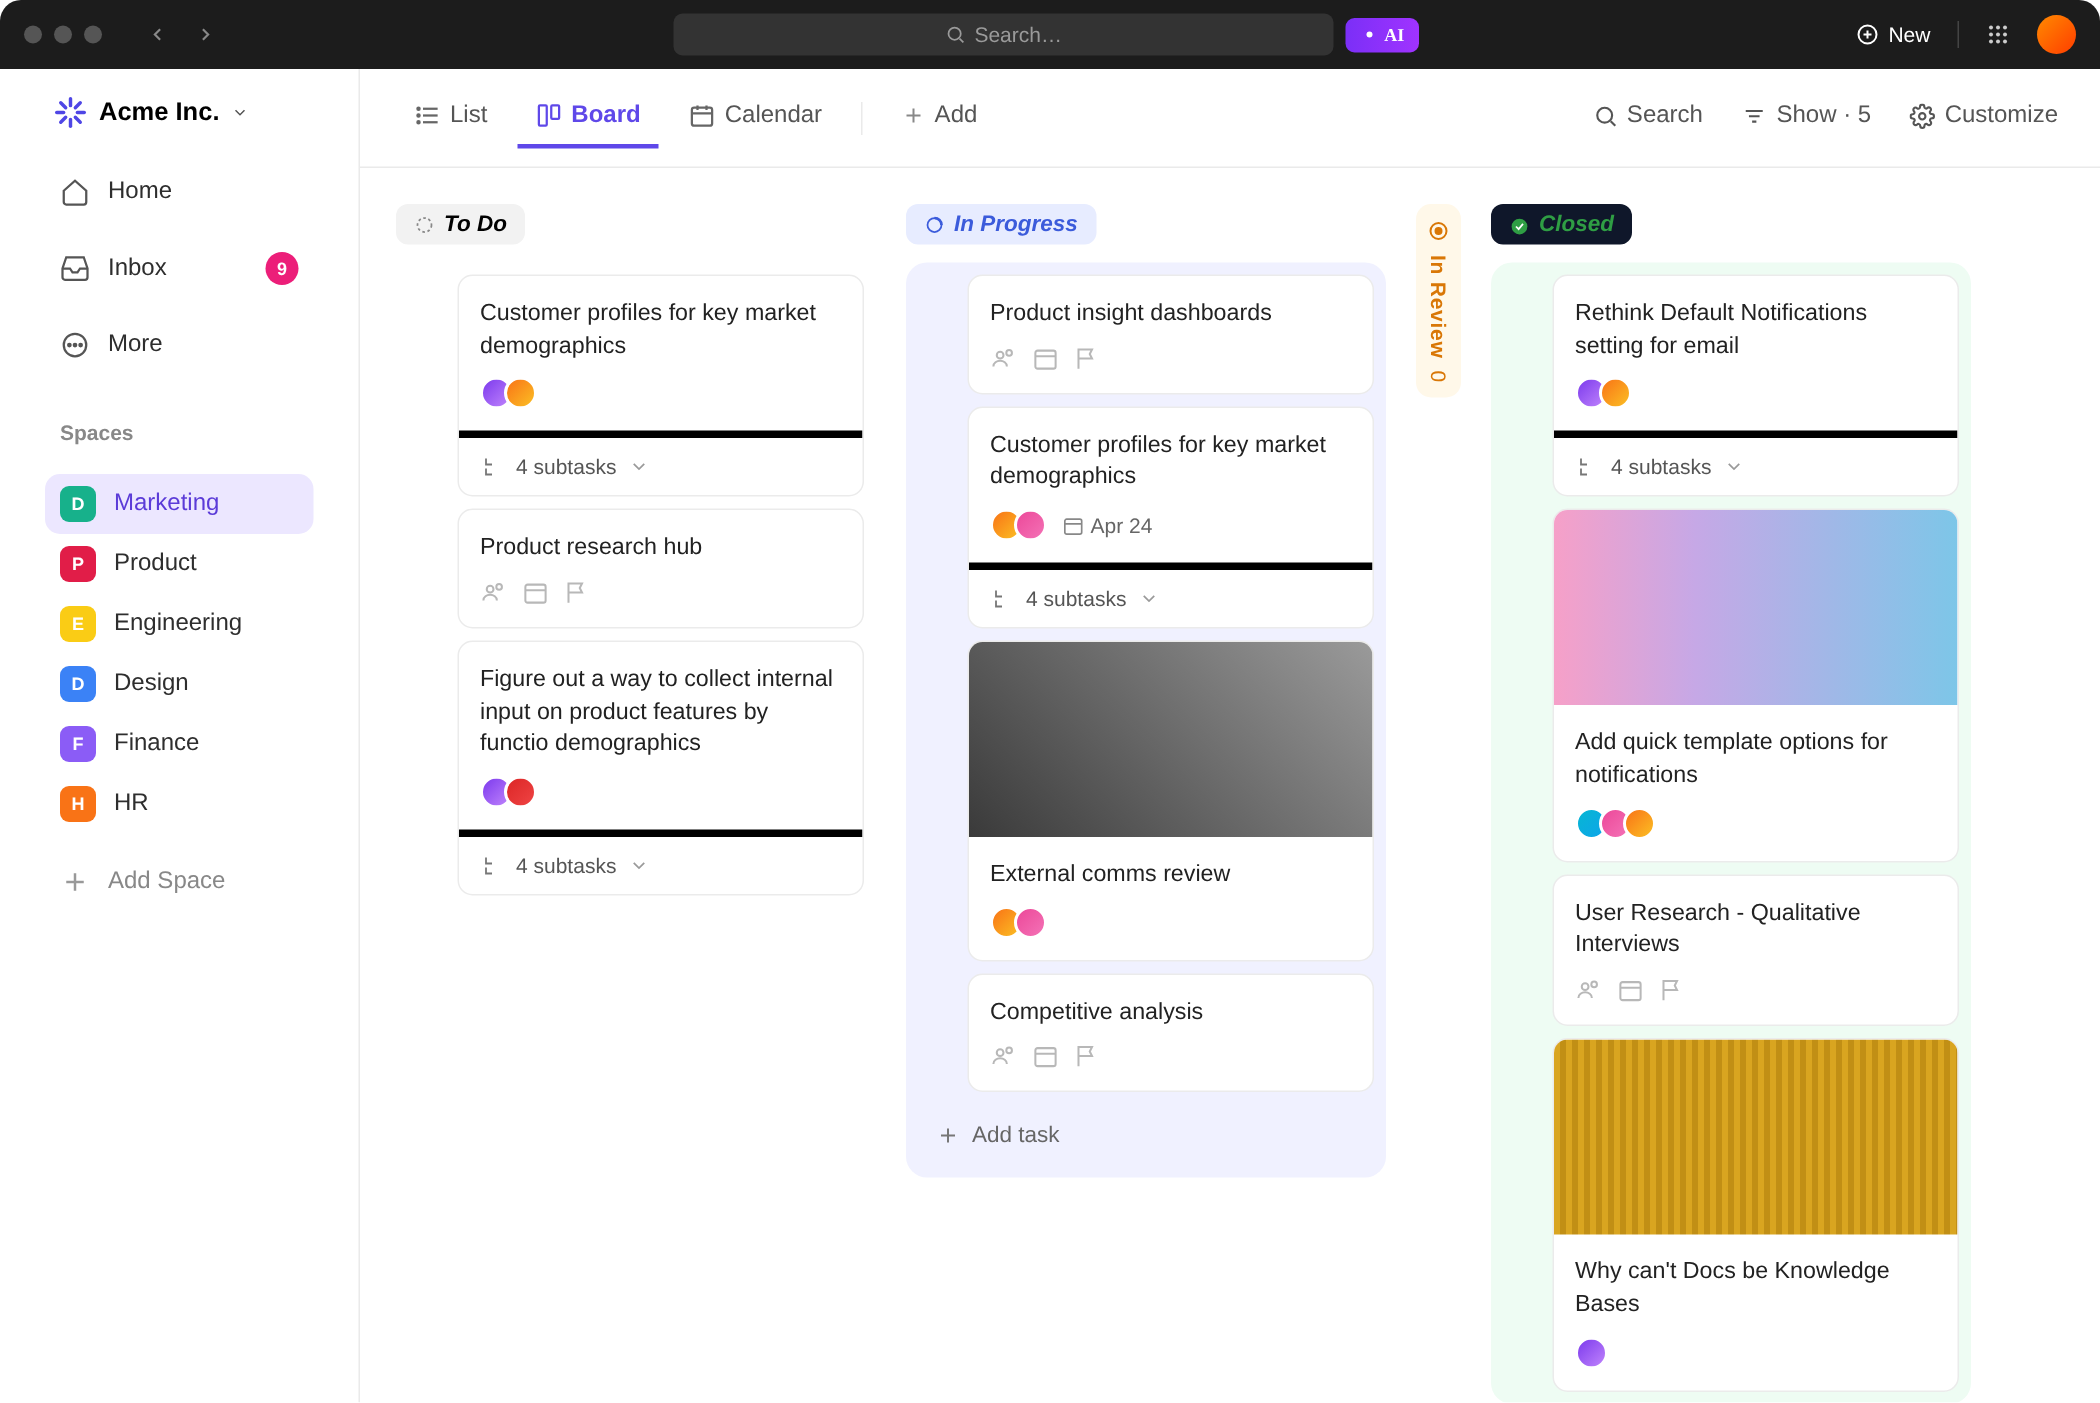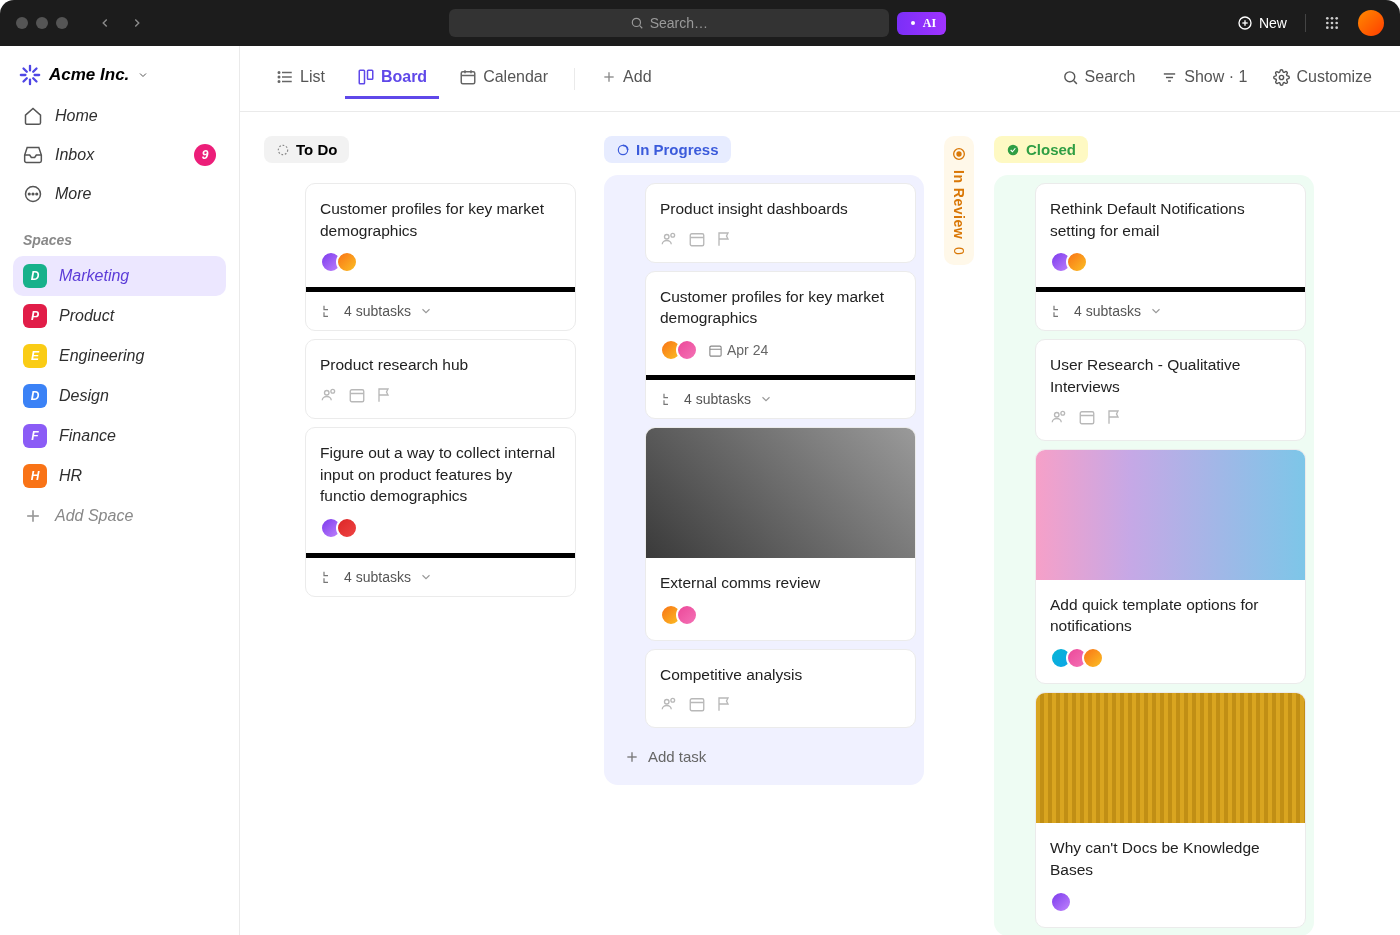--- a/index.html
+++ b/index.html
@@ -11,42 +11,42 @@
 .nav-arrows button { width:28px; height:28px; background:none; border:none; color:#888; font-size:16px; cursor:pointer; }
 .searchbar { margin-left:auto; margin-right:auto; display:flex; align-items:center; gap:8px; }
 .searchbox { display:flex; align-items:center; background:#333; border-radius:6px; padding:6px 14px; width:440px; color:#9a9a9a; font-size:14px; justify-content:center; gap:6px; }
 .ai-btn { background:#7b2ff7; background:linear-gradient(90deg,#7b2ff7,#a033ff); color:#fff; border:none; border-radius:6px; padding:4px 10px; font-size:12px; font-weight:600; display:flex; align-items:center; gap:4px;font-family:Liberation Serif, serif; }
 .titlebar-right { display:flex; align-items:center; gap:18px; }
 .new-btn { color:#fff; font-size:14px; display:flex; align-items:center; gap:6px; }
 .titlebar-right .sep { width:1px; height:18px; background:#444; }
 .grid-icon { color:#ccc; }
 .topavatar { width:26px; height:26px; border-radius:50%; background:linear-gradient(135deg,#ff8a00,#ff3d00); }
 .shell { display:flex; height:calc(935px - 46px); }
-.sidebar { width:240px; border-right:1px solid #eaeaea; padding:18px 13px; display:flex; flex-direction:column; gap:2px;font-style:italic; }
+.sidebar { width:240px; border-right:1px solid #eaeaea; padding:18px 30px; display:flex; flex-direction:column; gap:14px; }
 .ws-switch { display:flex; align-items:center; gap:8px; padding:0 6px 10px; font-weight:700; font-size:17px; }
 .logo-star { width:22px; height:22px; display:flex; align-items:center; justify-content:center; }
 .logo-star svg { width:22px; height:22px; }
 .nav-item { display:flex; align-items:center; gap:12px; padding:8px 10px; border-radius:8px; color:#2e2e2e; font-size:16px; cursor:pointer; }
 .nav-item .badge { margin-left:auto; background:#ec1e79; color:#fff; border-radius:11px; min-width:22px; height:22px; font-size:12px; display:flex; align-items:center; justify-content:center; font-weight:600; padding:0 6px; }
 .section-title { color:#888; font-size:14px; font-weight:600; padding:18px 10px 6px; }
 .space-item { display:flex; align-items:center; gap:12px; padding:8px 10px; border-radius:10px; font-size:16px; color:#2e2e2e; cursor:pointer; }
 .space-item.active { background:#ece7ff; color:#5b3bd8; font-weight:500; }
 .space-badge { width:24px; height:24px; border-radius:6px; color:#fff; font-size:12px; font-weight:700; display:flex; align-items:center; justify-content:center; }
 .add-space { color:#888; }
 .content { flex:1; display:flex; flex-direction:column; }
 .toolbar { display:flex; align-items:center; gap:8px; padding:12px 24px; border-bottom:1px solid #eaeaea; }
 .view-btn { display:flex; align-items:center; gap:6px; padding:10px 12px; color:#555; font-size:16px; cursor:pointer; border-bottom:3px solid transparent; }
 .view-btn.active { color:#5f48e9; font-weight:600; border-bottom-color:#5f48e9; }
 .toolbar .sep { width:1px; height:22px; background:#eaeaea; margin:0 6px; }
 .toolbar-right { margin-left:auto; display:flex; align-items:center; gap:18px; color:#333; font-size:15px; }
 .board { flex:1; overflow-x:auto; overflow-y:hidden; padding:24px; display:flex; gap:20px; align-items:flex-start; }
 .column { width:320px; display:flex; flex-direction:column; gap:12px; }
-.col-header { display:inline-flex; align-items:center; gap:6px; padding:5px 12px; border-radius:8px; font-weight:600; font-size:15px; background:#f2f2f2; width:fit-content; }
+.col-header { display:inline-flex; align-items:center; gap:6px; padding:5px 12px; border-radius:8px; font-weight:600; font-size:15px; background:#f2f2f2; width:fit-content;font-style:italic; }
 .col-header.progress { background:#e7ecff; color:#3b5bdb; }
-.col-header.closed { background:#fef9c3; color:#2f9e44; }
+.col-header.closed { background:#0f172a; color:#2f9e44;align-items:flex-end; }
 .status-dot { width:14px; height:14px; }
 .cardlist { display:flex; flex-direction:column; gap:8px; border-radius:14px; padding:8px; }
 .cardlist.blue { background:#f0f1ff; }
 .cardlist.green { background:#eefcf3;align-items:flex-end; }
 .card { background:#fff; border:1px solid #ebebeb; border-radius:10px; overflow:hidden;margin-left:33px; }
 .card-body { padding:14px; display:flex; flex-direction:column; gap:10px; }
 .card-title { font-size:15.5px; color:#222; line-height:1.4; font-weight:500; }
 .card-meta { display:flex; align-items:center; gap:10px; color:#999; font-size:14px; }
 .avatar-stack { display:flex; }
 .avatar { width:22px; height:22px; border-radius:50%; border:2px solid #fff; margin-left:-6px; background:#ccc; }
@@ -258,21 +258,21 @@
               <line x1="21" y1="21" x2="16.65" y2="16.65"></line>
             </svg>
           <span>Search</span>
         </div>
         <div class="view-btn" style="padding:4px">
           <svg width="17" height="17" viewBox="0 0 24 24" fill="none" stroke="#555" stroke-width="2">
               <line x1="4" y1="7" x2="20" y2="7"></line>
               <line x1="7" y1="12" x2="17" y2="12"></line>
               <line x1="10" y1="17" x2="14" y2="17"></line>
             </svg>
-          <span>Show · 1</span>
+          <span>Show · 5</span>
         </div>
         <div class="view-btn" style="padding:4px">
           <svg width="17" height="17" viewBox="0 0 24 24" fill="none" stroke="#555" stroke-width="2">
               <circle cx="12" cy="12" r="3"></circle>
               <path d="M19.4 15a1.65 1.65 0 0 0 .33 1.82l.06.06a2 2 0 1 1-2.83 2.83l-.06-.06a1.65 1.65 0 0 0-1.82-.33 1.65 1.65 0 0 0-1 1.51V21a2 2 0 1 1-4 0v-.09a1.65 1.65 0 0 0-1-1.51 1.65 1.65 0 0 0-1.82.33l-.06.06a2 2 0 1 1-2.83-2.83l.06-.06a1.65 1.65 0 0 0 .33-1.82 1.65 1.65 0 0 0-1.51-1H3a2 2 0 1 1 0-4h.09a1.65 1.65 0 0 0 1.51-1 1.65 1.65 0 0 0-.33-1.82l-.06-.06a2 2 0 1 1 2.83-2.83l.06.06a1.65 1.65 0 0 0 1.82.33h0a1.65 1.65 0 0 0 1-1.51V3a2 2 0 1 1 4 0v.09a1.65 1.65 0 0 0 1 1.51h0a1.65 1.65 0 0 0 1.82-.33l.06-.06a2 2 0 1 1 2.83 2.83l-.06.06a1.65 1.65 0 0 0-.33 1.82v0a1.65 1.65 0 0 0 1.51 1H21a2 2 0 1 1 0 4h-.09a1.65 1.65 0 0 0-1.51 1z"></path>
             </svg>
           <span>Customize</span>
         </div>
       </div>
     </div>
@@ -480,52 +480,52 @@
                   <path d="M6 4v6h6"></path>
                   <path d="M6 14v6h6"></path>
                 </svg>
                 <span>4 subtasks</span>
                 <svg class="chev-down" width="14" height="14" viewBox="0 0 24 24" fill="none" stroke="currentColor" stroke-width="2">
                   <polyline points="6 9 12 15 18 9"></polyline>
                 </svg>
               </div>
             </div>
             <div class="card">
+              <div class="card-image img-pastel"></div>
+              <div class="card-body">
+                <div class="card-title">Add quick template options for notifications</div>
+                <div class="card-meta">
+                  <div class="avatar-stack">
+                    <span class="avatar a4"></span>
+                    <span class="avatar a5"></span>
+                    <span class="avatar a2"></span>
+                  </div>
+                </div>
+              </div>
+            </div>
+            <div class="card">
               <div class="card-body">
                 <div class="card-title">User Research - Qualitative Interviews</div>
                 <div class="card-meta">
                   <svg class="meta-icon" width="18" height="18" viewBox="0 0 24 24" fill="none" stroke="currentColor" stroke-width="1.8">
                     <circle cx="9" cy="9" r="3"></circle>
                     <path d="M3 19c0-3 3-5 6-5s6 2 6 5"></path>
                     <circle cx="17" cy="7" r="2.5"></circle>
                   </svg>
   <svg class="meta-icon" width="18" height="18" viewBox="0 0 24 24" fill="none" stroke="currentColor" stroke-width="1.8">
                     <rect x="3" y="5" width="18" height="16" rx="2"></rect>
                     <line x1="3" y1="10" x2="21" y2="10"></line>
                   </svg>
   <svg class="meta-icon" width="18" height="18" viewBox="0 0 24 24" fill="none" stroke="currentColor" stroke-width="1.8">
                     <path d="M4 21V4h12l-2 4 2 4H4"></path>
                   </svg>
                 </div>
               </div>
             </div>
             <div class="card">
-              <div class="card-image img-pastel"></div>
-              <div class="card-body">
-                <div class="card-title">Add quick template options for notifications</div>
-                <div class="card-meta">
-                  <div class="avatar-stack">
-                    <span class="avatar a4"></span>
-                    <span class="avatar a5"></span>
-                    <span class="avatar a2"></span>
-                  </div>
-                </div>
-              </div>
-            </div>
-            <div class="card">
               <div class="card-image img-gold"></div>
               <div class="card-body">
                 <div class="card-title">Why can't Docs be Knowledge Bases</div>
                 <div class="card-meta">
                   <div class="avatar-stack">
                     <span class="avatar a1"></span>
                   </div>
                 </div>
               </div>
             </div>

